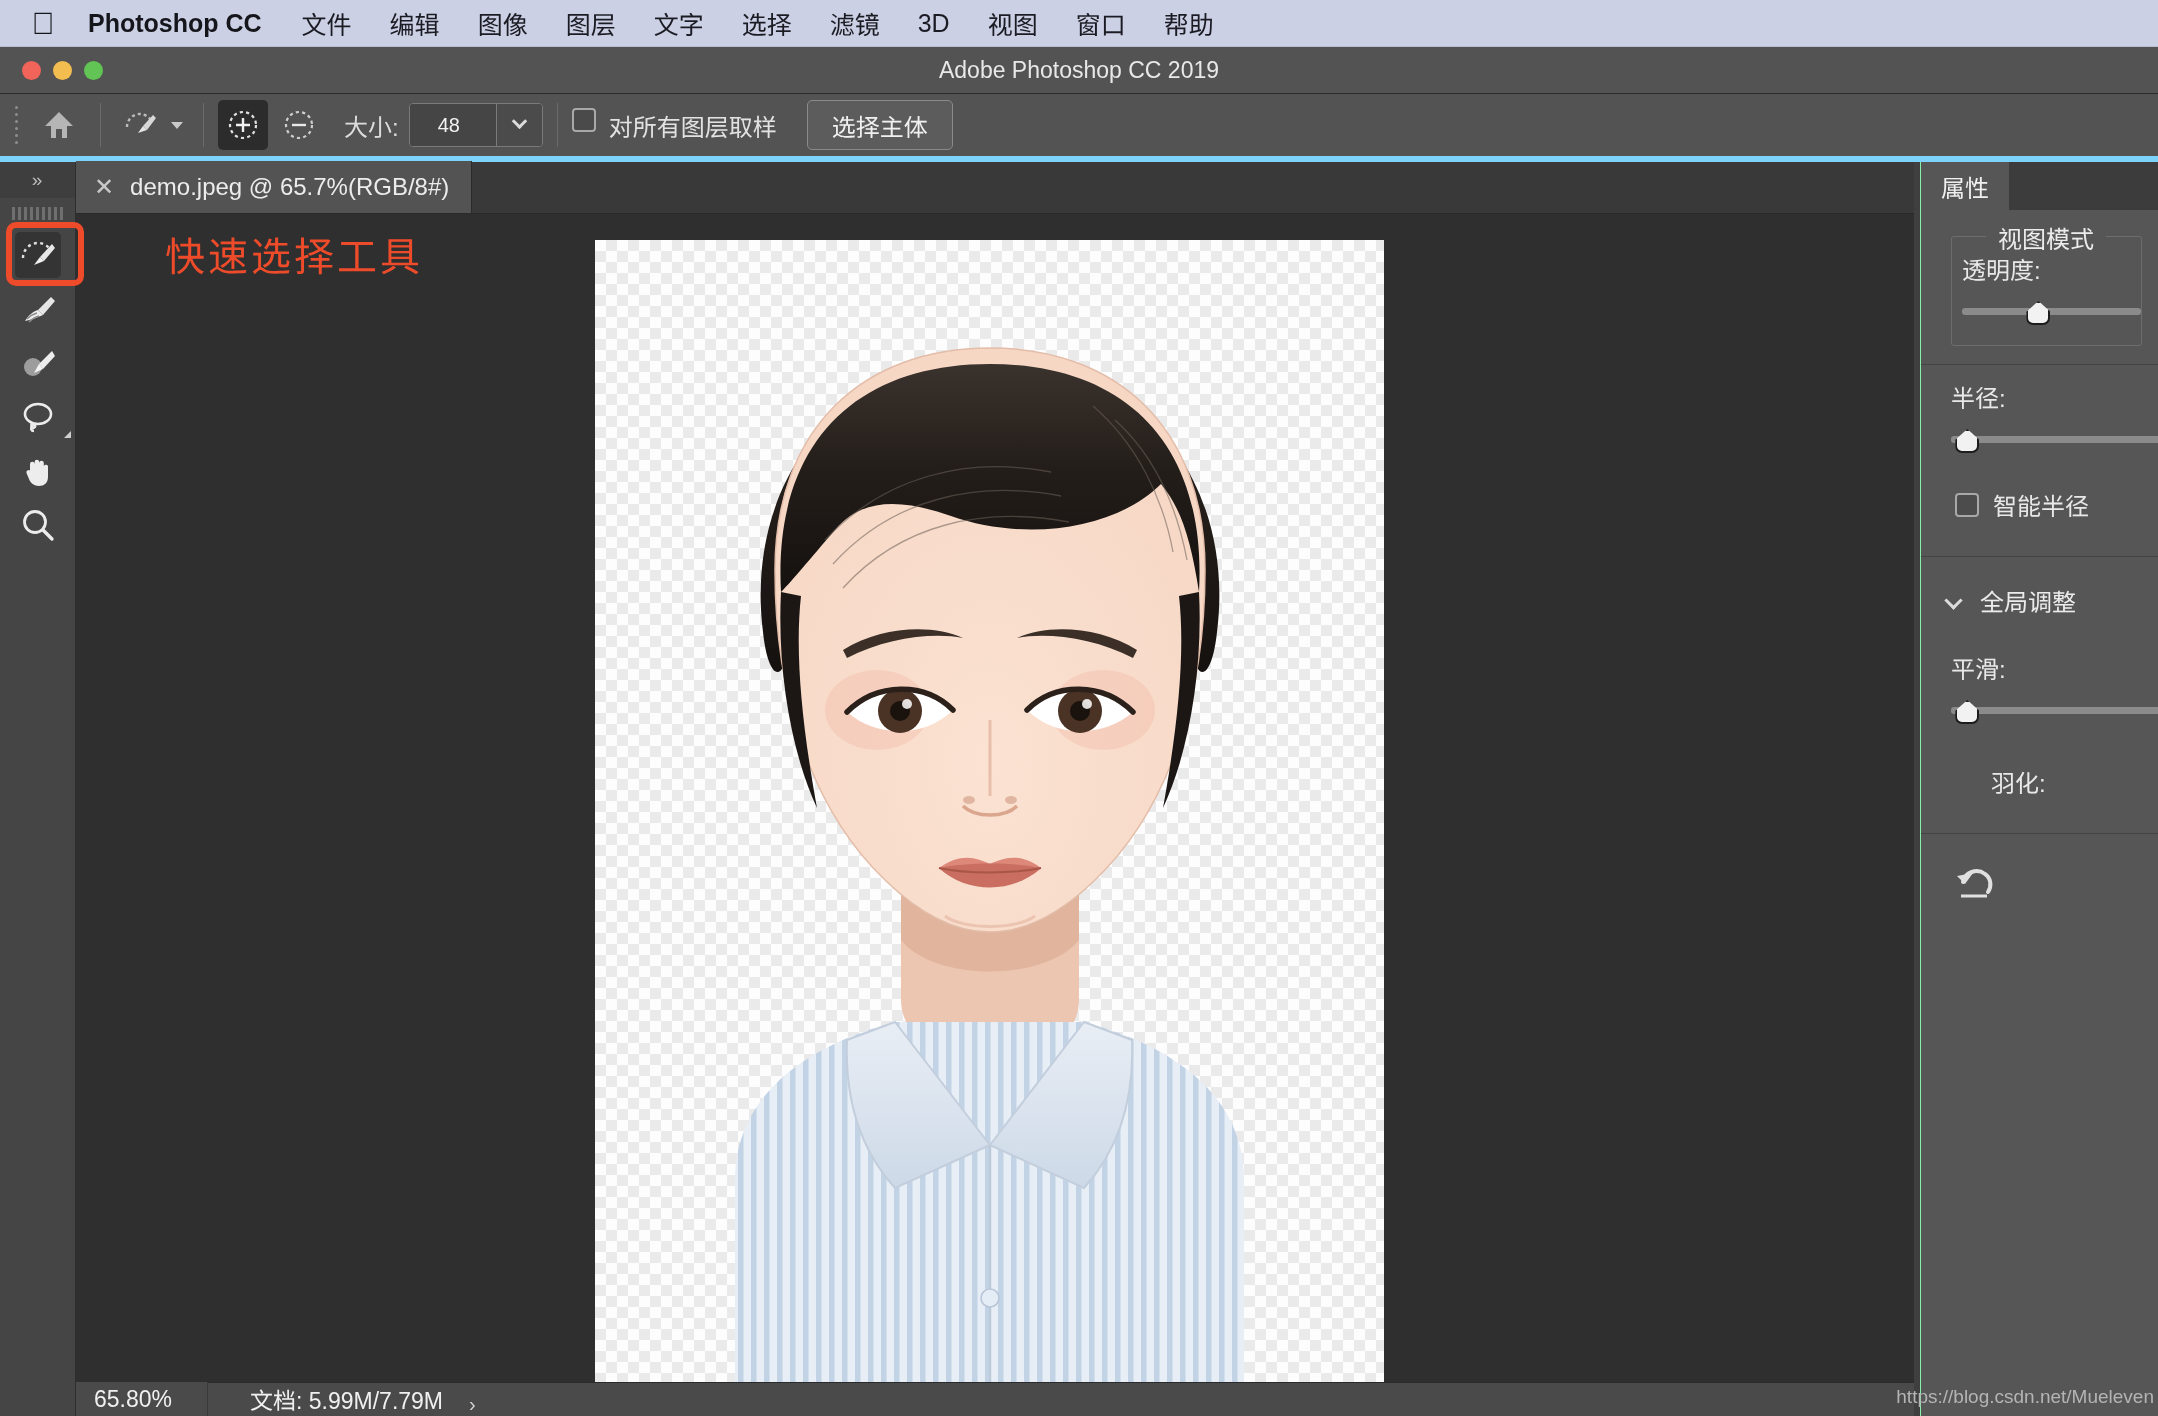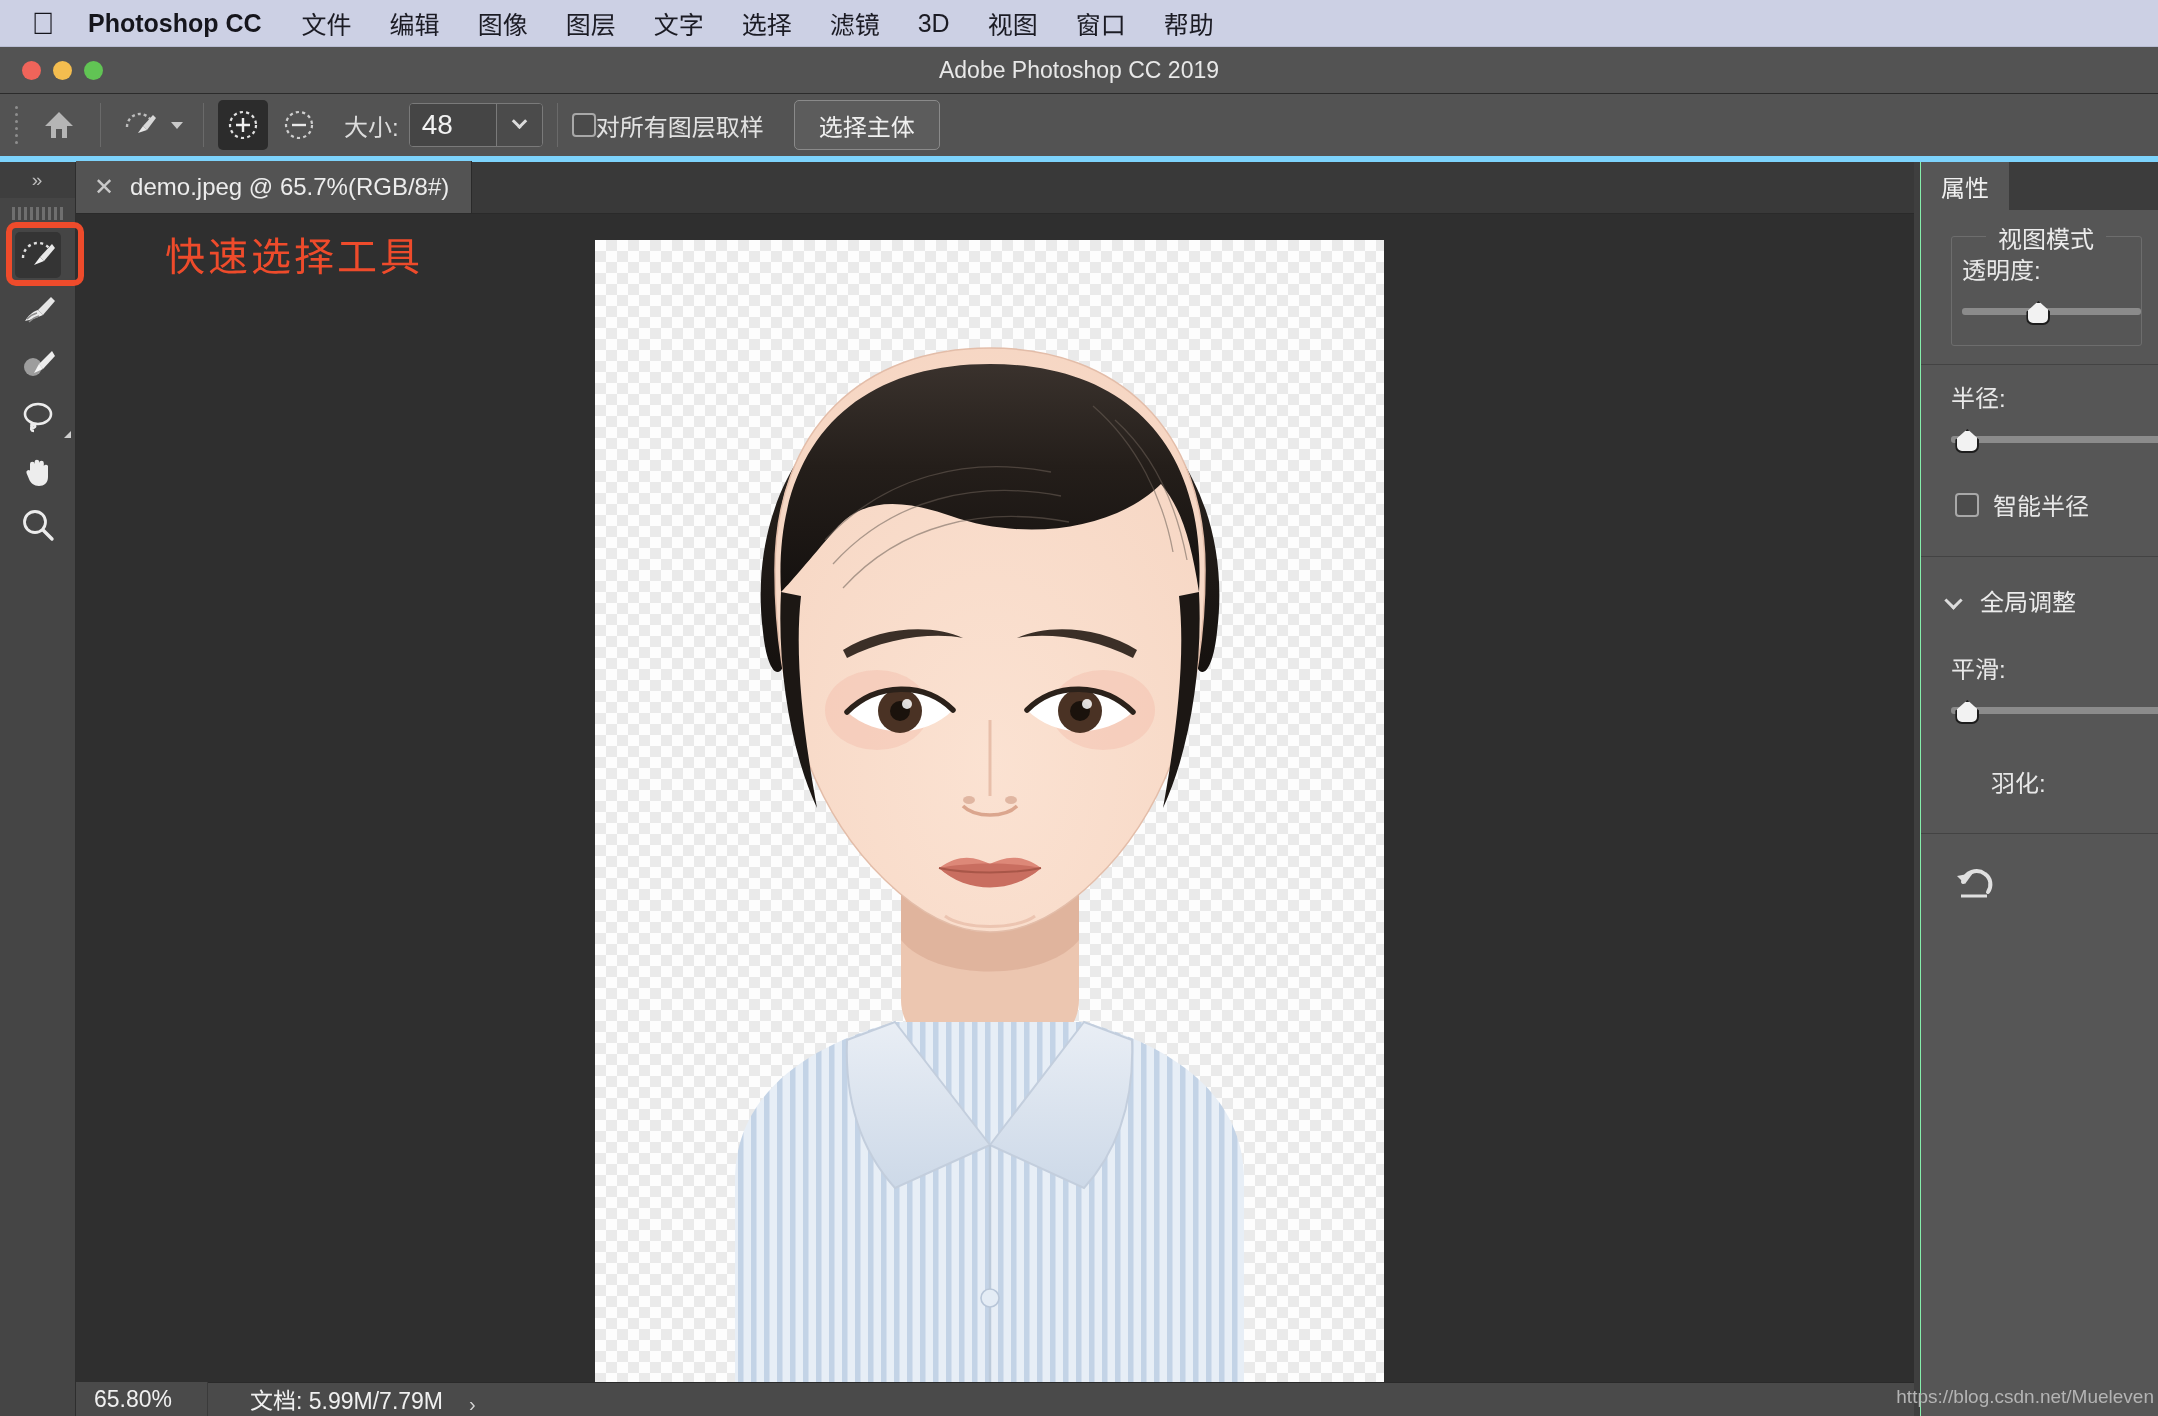--- a/index.html
+++ b/index.html
@@ -90,27 +90,27 @@
   }
   .mode-btn.active { background: #2c2c2c; }
   .opt-label { font-size: 24px; color: #dcdcdc; margin: 0 10px 0 14px; white-space: nowrap; }
   .size-field {
     display: flex; align-items: stretch; height: 44px;
     border: 1px solid #7a7a7a; border-radius: 4px; overflow: hidden;
     background: #454545;
   }
   .size-input {
     width: 86px; background: #454545; border: none; color: #f2f2f2;
-    font-size: 28px; font-family: inherit; padding-left: 12px; outline: none;
+    font-size: 20px; font-family: inherit; padding-left: 28px; outline: none;
   }
   .size-arrow {
     width: 46px; background: #4b4b4b; border-left: 1px solid #7a7a7a;
     display: flex; align-items: center; justify-content: center;
   }
-  .cb-wrap { display: flex; align-items: center; }
+  .cb-wrap { display: flex; align-items: flex-start; gap: 13px; }
   .checkbox {
     width: 24px; height: 24px; border: 2px solid #a8a8a8; border-radius: 4px;
     background: #4a4a4a;
   }
   .cb-label { font-size: 24px; color: #e2e2e2; white-space: nowrap; }
   .subject-btn {
     height: 50px; padding: 0 24px; margin-left: 30px;
     border: 1px solid #8a8a8a; border-radius: 5px; background: #5c5c5c;
     color: #f0f0f0; font-size: 24px; font-family: inherit;
     display: flex; align-items: center; justify-content: center;

